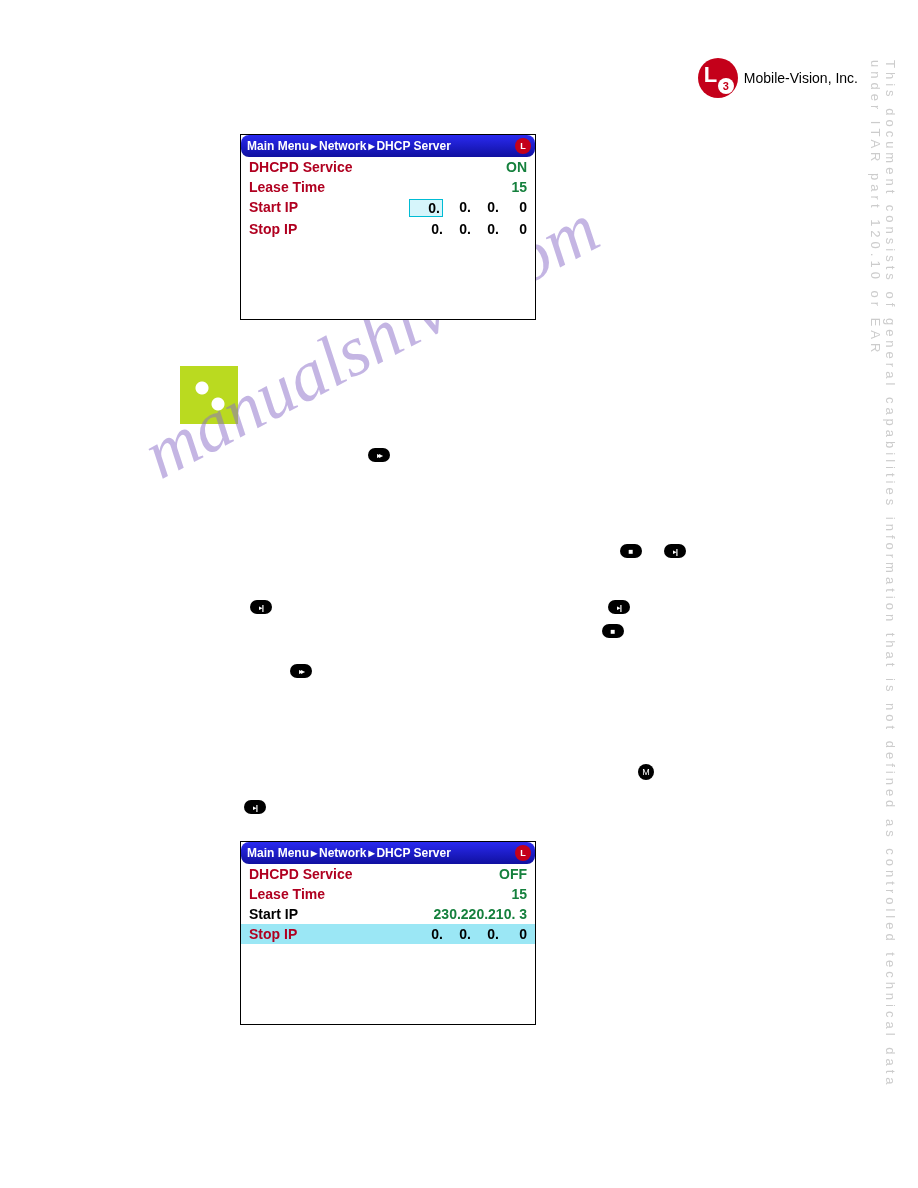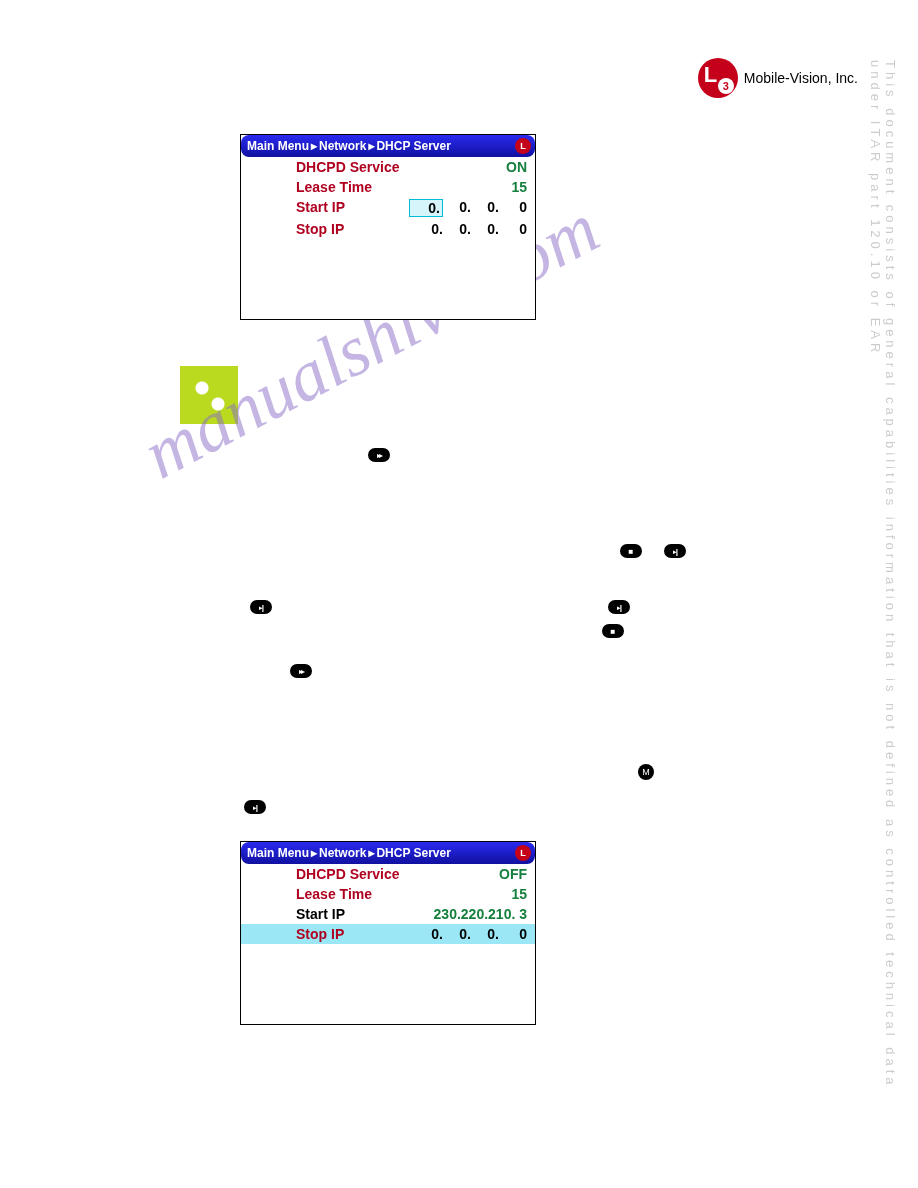--- a/index.html
+++ b/index.html
@@ -33,21 +33,21 @@
     background: linear-gradient(to bottom,#2a2af0,#1010a0);
     color:#fff; font-size:12px; padding:4px 6px; position:relative;border-radius:8px;
   }
   .cfg-header .bullet { display:inline-block; margin:0 2px; }
   .cfg-header .mini-logo {
     position:absolute; right:4px; top:3px; width:16px; height:16px;
     background:#c4001a; border-radius:50%; color:#fff; font-size:9px;
     line-height:16px; text-align:center;
   }
   .cfg-row { display:flex; justify-content:space-between; padding:2px 8px; font-size:14px; }
-  .cfg-label { color:#b00020;margin-left:47px; }
+  .cfg-label { color:#b00020; }
   .cfg-label.black { color:#000; }
   .cfg-val { color:#15803d; }
   .ip-cells { display:flex; gap:0; }
   .ip-cell { width:28px; text-align:right; color:#000; font-size:14px; }
   .ip-cell.sel { border:1px solid #00bcd4; background:#d6f5fb; padding:0 2px; }
   .row-hl { background:#9be7f5; }
   .cfg-pad { height: 80px; }
   
   .wm { position:absolute; top:300px; left:120px; font-size:72px; color:#8a6ec9;
         opacity:0.5; transform:rotate(-28deg); font-style:italic;

